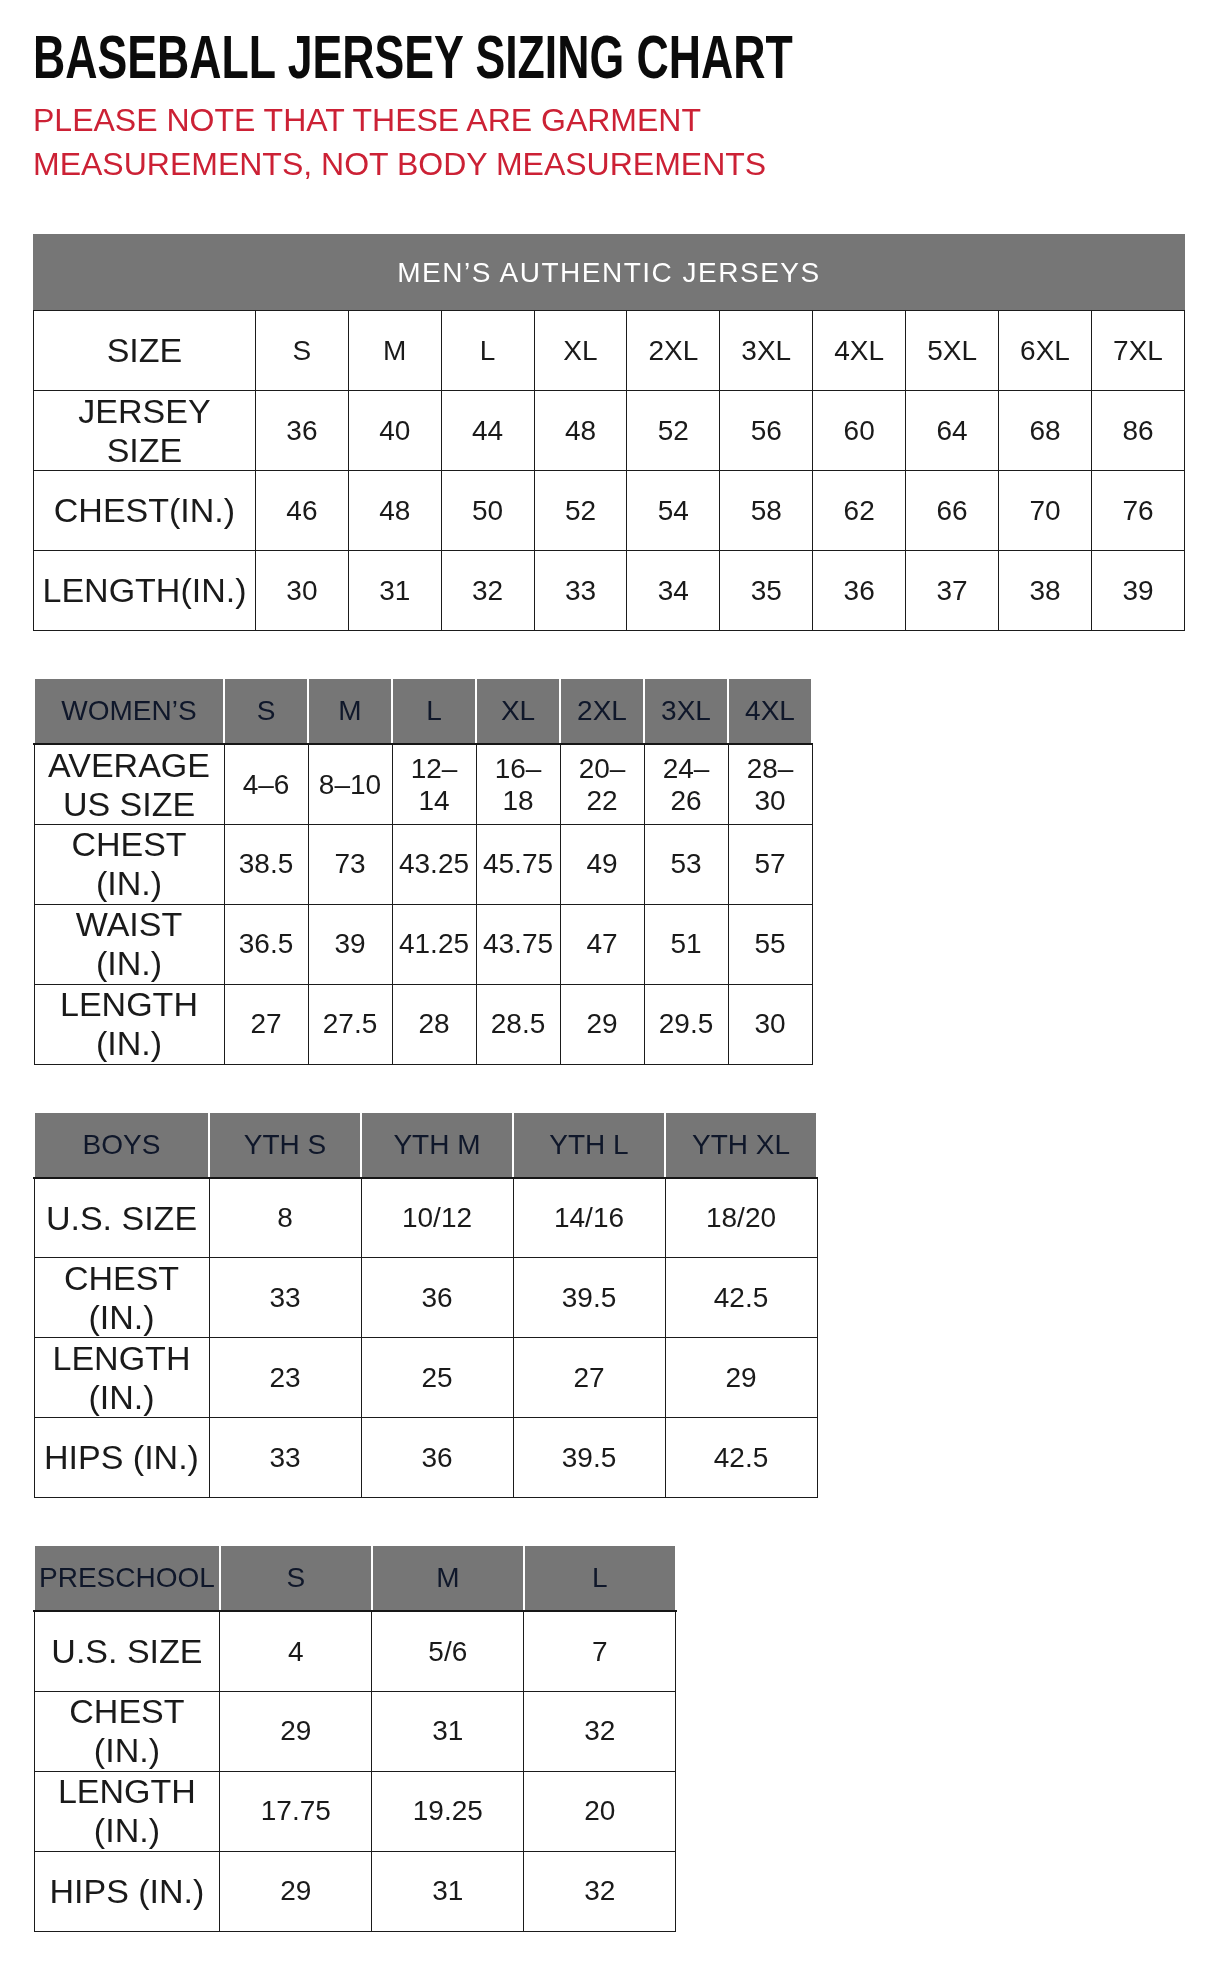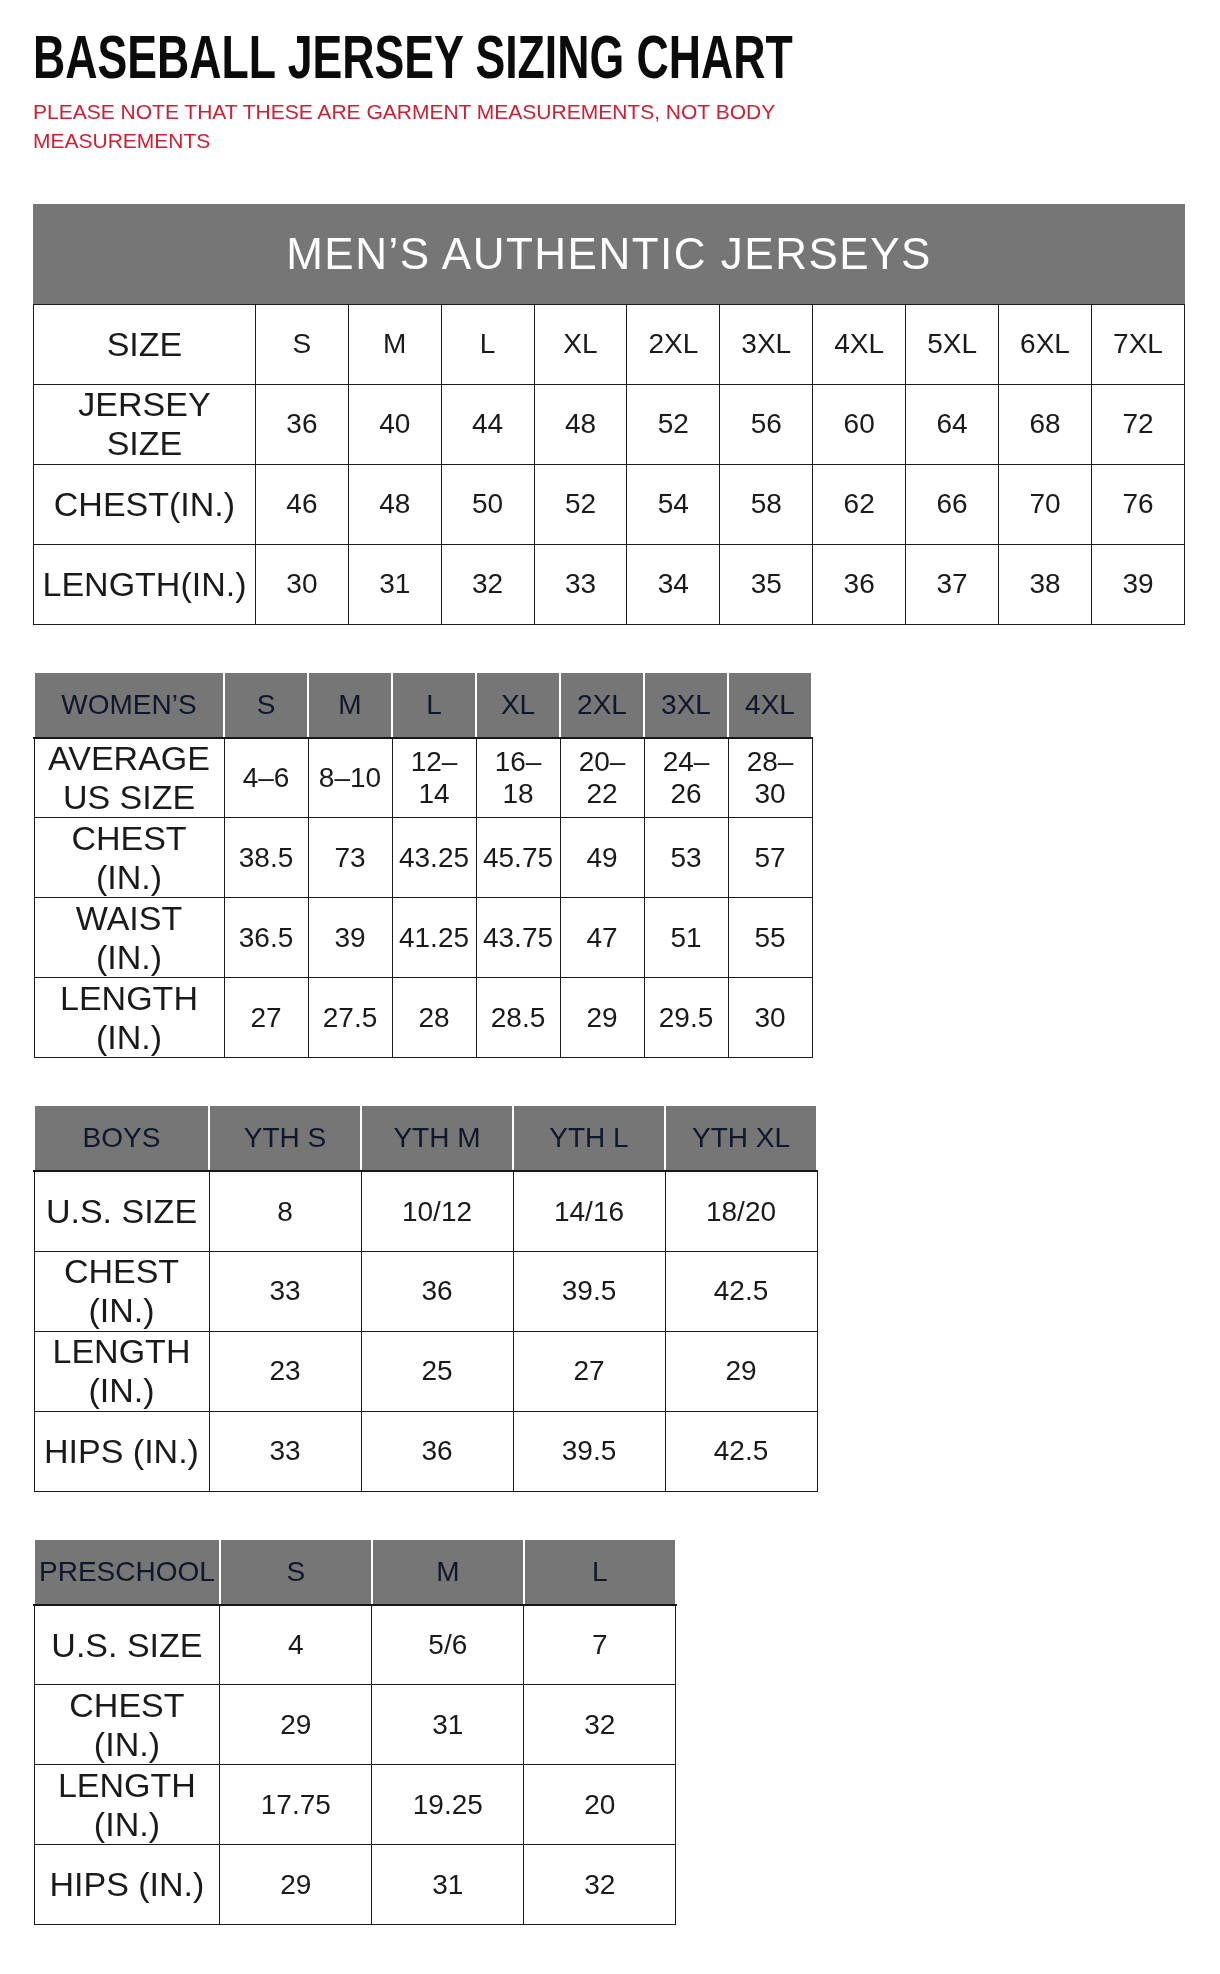--- a/index.html
+++ b/index.html
@@ -21,21 +21,21 @@
     letter-spacing: 0px;
     margin: 8px 0 10px 0;
     transform: scaleX(0.72);
     transform-origin: left center;
     white-space: nowrap;
     color: #0b0b0b;
   }
 
   .note {
     color: var(--note-red, #cc2135);
-    font-size: 21px;
+    font-size: 32px;
     line-height: 1.38;
     max-width: 880px;
     margin: 0 0 48px 0;
   }
 
   table.size-table {
     border-collapse: collapse;
     table-layout: fixed;
     margin: 0 0 46px 0;
   }
@@ -47,23 +47,23 @@
     padding: 0 4px;
     overflow: hidden;
   }
   .size-table td { font-size: 28px; height: 80px; }
   .size-table td.row-label { font-size: 34px; }
 
   
   th.mens-header {
     background: var(--header-gray, #767676);
     color: #ffffff;
-    font-size: 44px;
+    font-size: 28px;
     letter-spacing: 1.5px;
-    height: 100px;
+    height: 76px;
     border: 1px solid var(--header-gray, #767676);
     border-bottom: 1px solid var(--table-border, #1b1b1b);
   }
 
   
   th.gray-cell {
     background: var(--header-gray, #767676);
     color: #0f172a;
     font-size: 28px;
     font-weight: normal;
@@ -124,21 +124,21 @@
       <td class="row-label">JERSEY SIZE</td>
     <td>36</td>
           <td>40</td>
           <td>44</td>
           <td>48</td>
           <td>52</td>
           <td>56</td>
           <td>60</td>
           <td>64</td>
           <td>68</td>
-          <td>72</td>
+          <td>86</td>
         </tr>
     <tr>
       <td class="row-label">CHEST(IN.)</td>
     <td>46</td>
           <td>48</td>
           <td>50</td>
           <td>52</td>
           <td>54</td>
           <td>58</td>
           <td>62</td>

